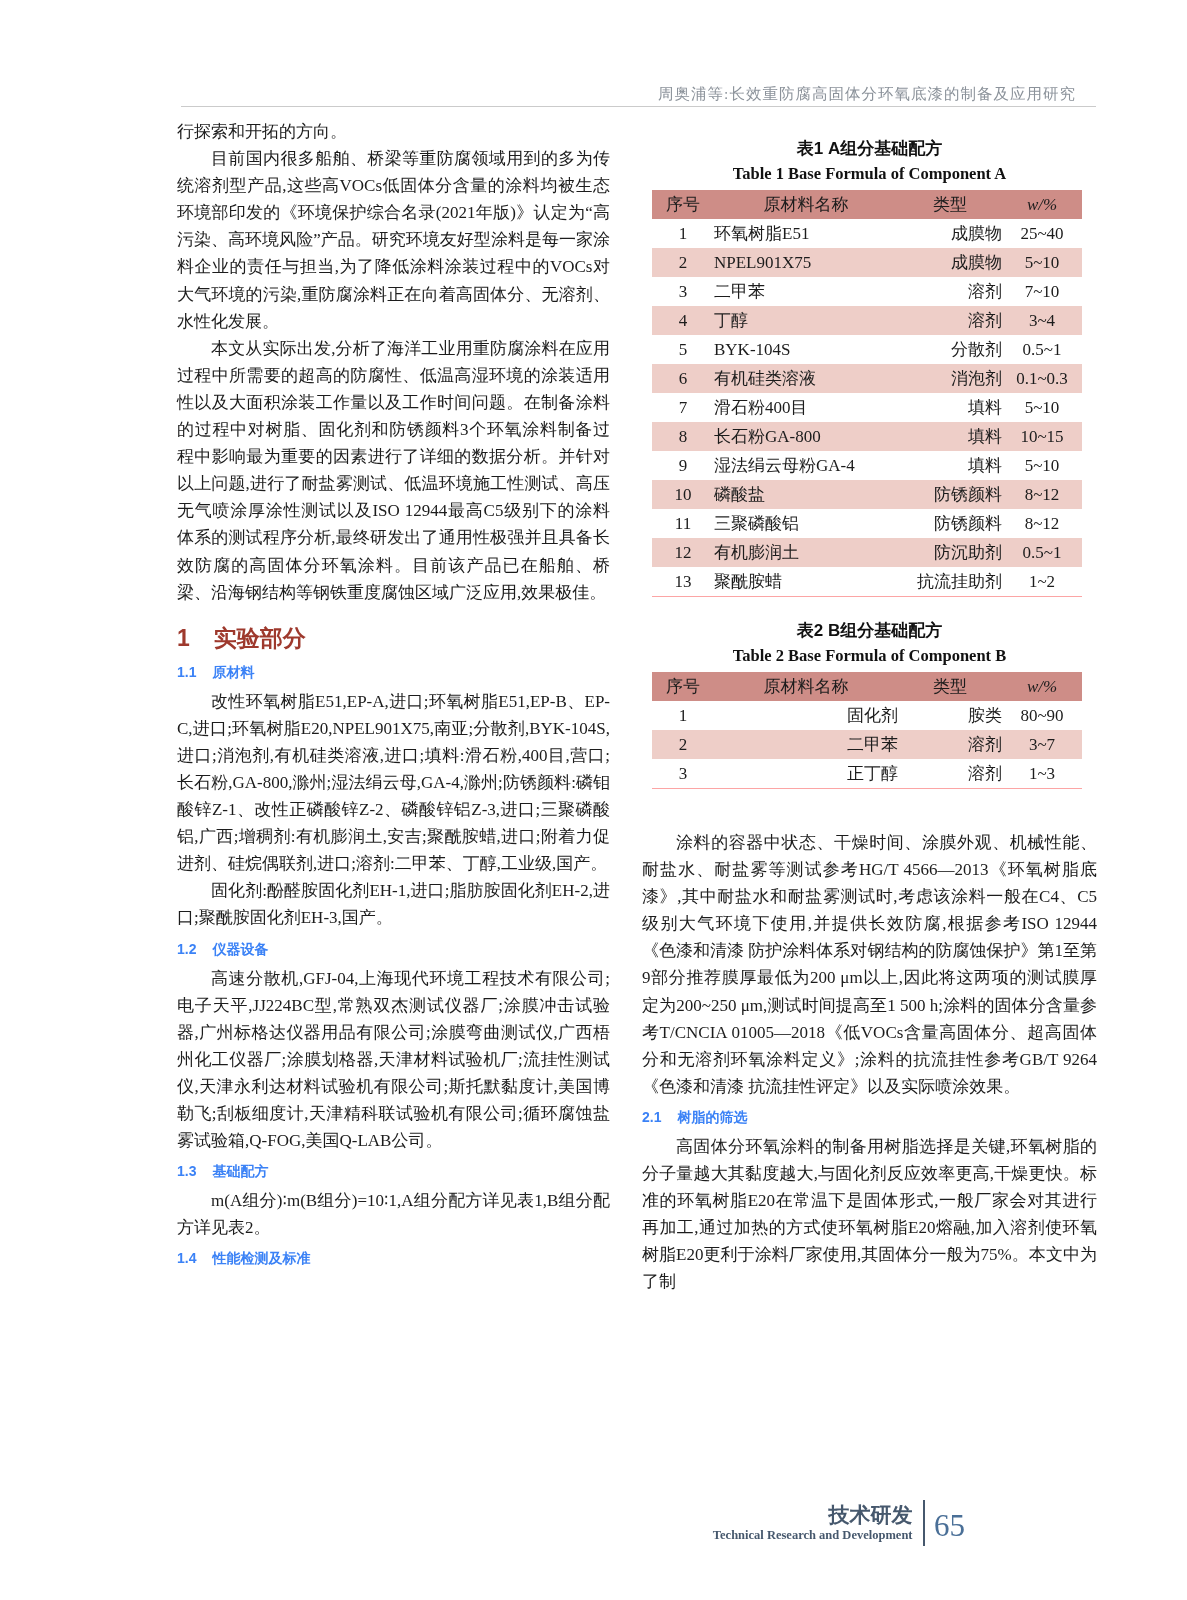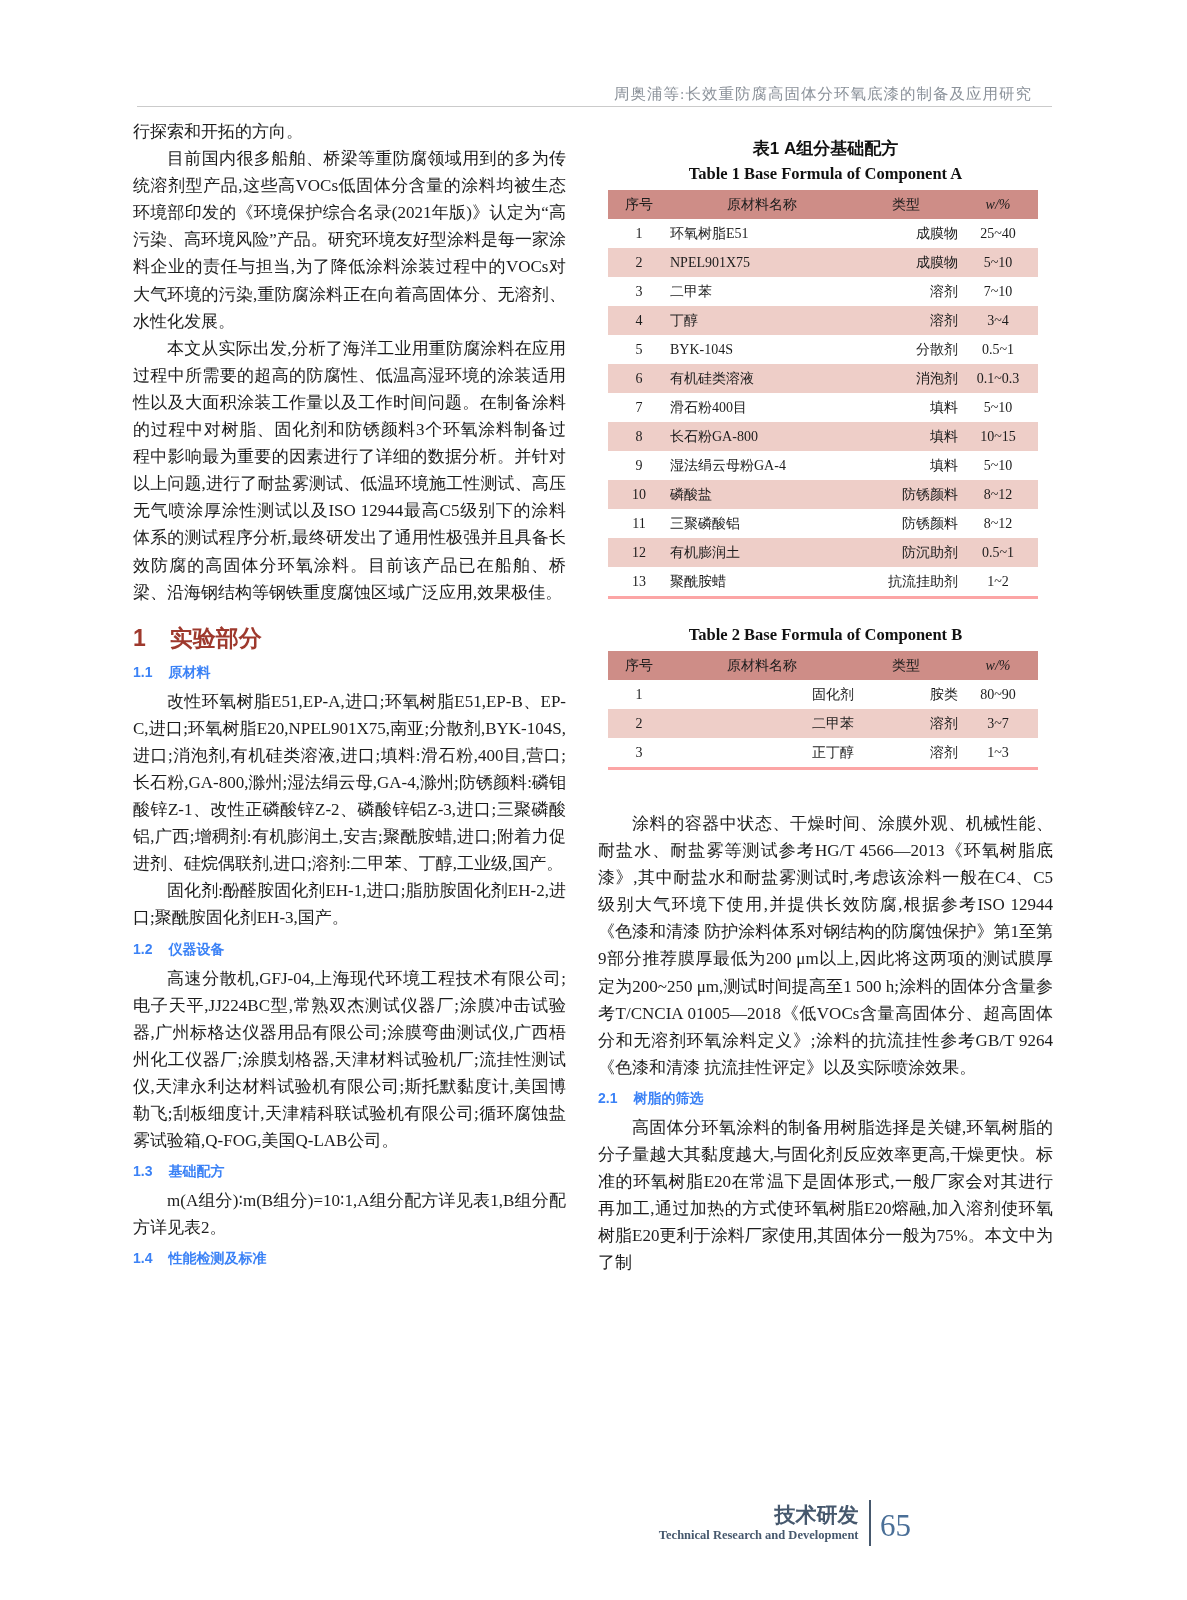--- a/index.html
+++ b/index.html
@@ -1,18 +1,18 @@
 <!DOCTYPE html>
 <html><head>
 <meta charset="utf-8">
 <style>
   html,body{margin:0;padding:0;background:#ffffff;}
   #page{
     position:relative;width:1055px;height:1600px;background:#ffffff;
-    font-family:"Liberation Serif","DejaVu Serif",serif;color:#1c1c1c;overflow:hidden;
+    font-family:"Liberation Serif","DejaVu Serif",serif;color:#1c1c1c;overflow:hidden;margin-left:44px;
   }
   
   .running-title{
     position:absolute;top:84px;left:588px;width:470px;text-align:center;
     font-size:15.5px;color:#8b929a;letter-spacing:1px;
   }
   .header-rule{position:absolute;top:106px;left:137px;width:915px;height:1px;background:#cbcbcb;}
 
   
   .col-left{position:absolute;left:133px;top:118px;width:433px;}
@@ -35,39 +35,39 @@
   
   .caption-zh{
     font-family:"Liberation Sans","DejaVu Sans",sans-serif;font-weight:bold;
     font-size:17px;text-align:center;margin:0;color:#111;
   }
   .caption-en{
     font-family:"Liberation Serif","DejaVu Serif",serif;font-weight:bold;
     font-size:16.5px;text-align:center;margin:4px 0 6px 0;color:#111;
   }
   table.formula{
-    width:430px;margin:2px 0 0 10px;border-collapse:collapse;font-size:14px;
-    border-bottom:3px solid #fca5a5;
+    width:430px;margin:2px 0 0 10px;border-collapse:collapse;font-size:17px;
+    border-bottom:1px solid #fca5a5;
   }
   table.formula th,table.formula td{height:29px;padding:0;font-weight:normal;}
   table.formula thead tr{background:#ce8d87;}
   table.formula tbody tr:nth-child(even){background:#eecec8;}
   .c-no{width:62px;text-align:center;}
   .c-name{width:184px;text-align:left;padding-left:16px;}
   .c-type{width:104px;text-align:right;}
   .c-w{width:80px;text-align:center;}
   table.formula thead th{text-align:center;padding-left:0;}
   th.c-w,td.c-wh{font-style:italic;}
   table.t2 td.c-name{text-align:right;padding-left:0;}
 
   .gap-table2{height:22px;}
   .gap-text{height:40px;}
 
   
-  .footer{position:absolute;right:144px;top:1500px;display:flex;align-items:center;text-align:center;}
+  .footer{position:absolute;right:134px;top:1500px;display:flex;align-items:center;text-align:center;}
   .footer-labels{display:flex;flex-direction:column;align-items:flex-end;}
   .footer-zh{
     font-family:"Liberation Sans","DejaVu Sans",sans-serif;font-weight:bold;
     font-size:21px;color:#46586d;line-height:1.1;
   }
   .footer-en{
     font-family:"Liberation Serif","DejaVu Serif",serif;font-weight:bold;
     font-size:12.5px;color:#46586d;margin-top:2px;
   }
   .footer-bar{width:2.5px;height:46px;background:#46586d;margin:0 9px 0 10px;}
@@ -205,20 +205,21 @@
             <td class="c-no">13</td>
             <td class="c-name">聚酰胺蜡</td>
             <td class="c-type">抗流挂助剂</td>
             <td class="c-w">1~2</td>
           </tr>
       </tbody>
     </table>
 
     <div class="gap-table2"></div>
 
+    <p class="caption-zh">表2 B组分基础配方</p>
     <p class="caption-en">Table 2 Base Formula of Component B</p>
 
     <table class="formula t2">
       <thead>
         <tr>
           <th class="c-no">序号</th>
           <th class="c-name">原材料名称</th>
           <th class="c-type">类型</th>
           <th class="c-w">w/%</th>
         </tr>

